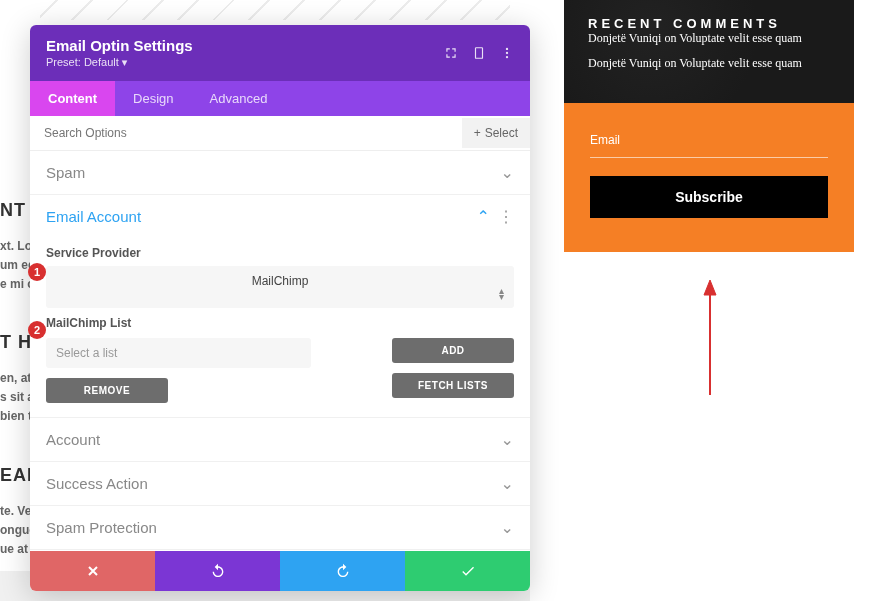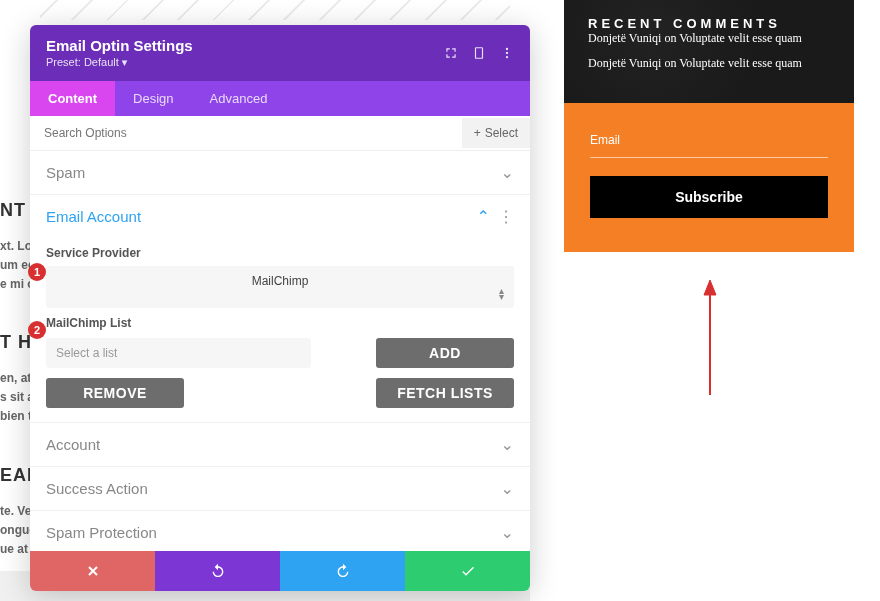--- a/index.html
+++ b/index.html
@@ -39,21 +39,21 @@
 .chev { color: #999; }
 .chev.open { color: #2ea3f2; }
 .dots-v { color: #999; margin-left: 8px; }
 
 .section-body { padding: 0 16px 14px; }
 .field-label { font-size: 12px; color: #555; font-weight: 600; margin: 8px 0 6px; }
 .select-box { background: #f6f6f6; padding: 8px 10px; font-size: 12px; color: #444; border-radius: 3px; display: flex; align-items: center; position: relative; flex-direction: column; }
 .select-arrows { margin-left: auto; font-size: 10px; color: #888; line-height: 0.6; }
 .input-box { background: #f6f6f6; padding: 8px 10px; font-size: 12px; color: #999; border-radius: 3px; width: 265px; }
 .btn-col { display: flex; flex-direction: column; gap: 10px; }
-.gray-btn { background: #6d6d6d; color: #fff; border: none; padding: 7px 0; width: 138px; font-size: 14px; font-weight: 700; letter-spacing: 0.5px; border-radius: 3px; cursor: pointer; }
+.gray-btn { background: #6d6d6d; color: #fff; border: none; padding: 7px 0; width: 122px; font-size: 10px; font-weight: 700; letter-spacing: 0.5px; border-radius: 3px; cursor: pointer; }
 .two-col { display: flex; justify-content: space-between; align-items: flex-start; margin-top: 8px; }
 
 .footer-bar { display: flex; height: 40px; }
 .fbtn { flex: 1; border: none; cursor: pointer; display: flex; align-items: center; justify-content: center; }
 .fbtn svg { width: 16px; height: 16px; fill: #fff; }
 .f-red { background: #e06666; } .f-purple { background: #7b36d4; } .f-blue { background: #2ea3f2; } .f-green { background: #2ecc71; }
 
 .marker { position: absolute; width: 18px; height: 18px; background: #d83030; color: #fff; border-radius: 50%; font-size: 11px; font-weight: 700; display: flex; align-items: center; justify-content: center; z-index: 10; }
 .m1 { left: 28px; top: 263px; } .m2 { left: 28px; top: 321px; }
 

